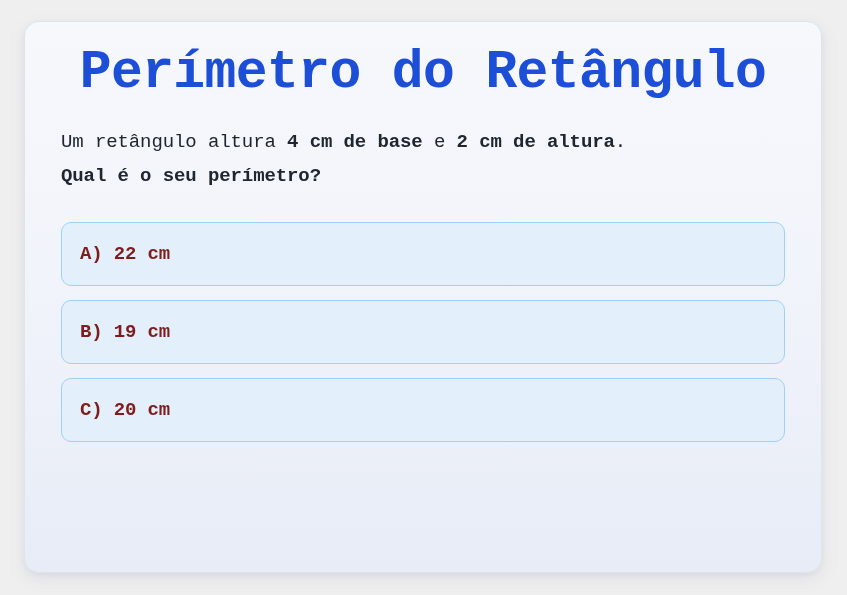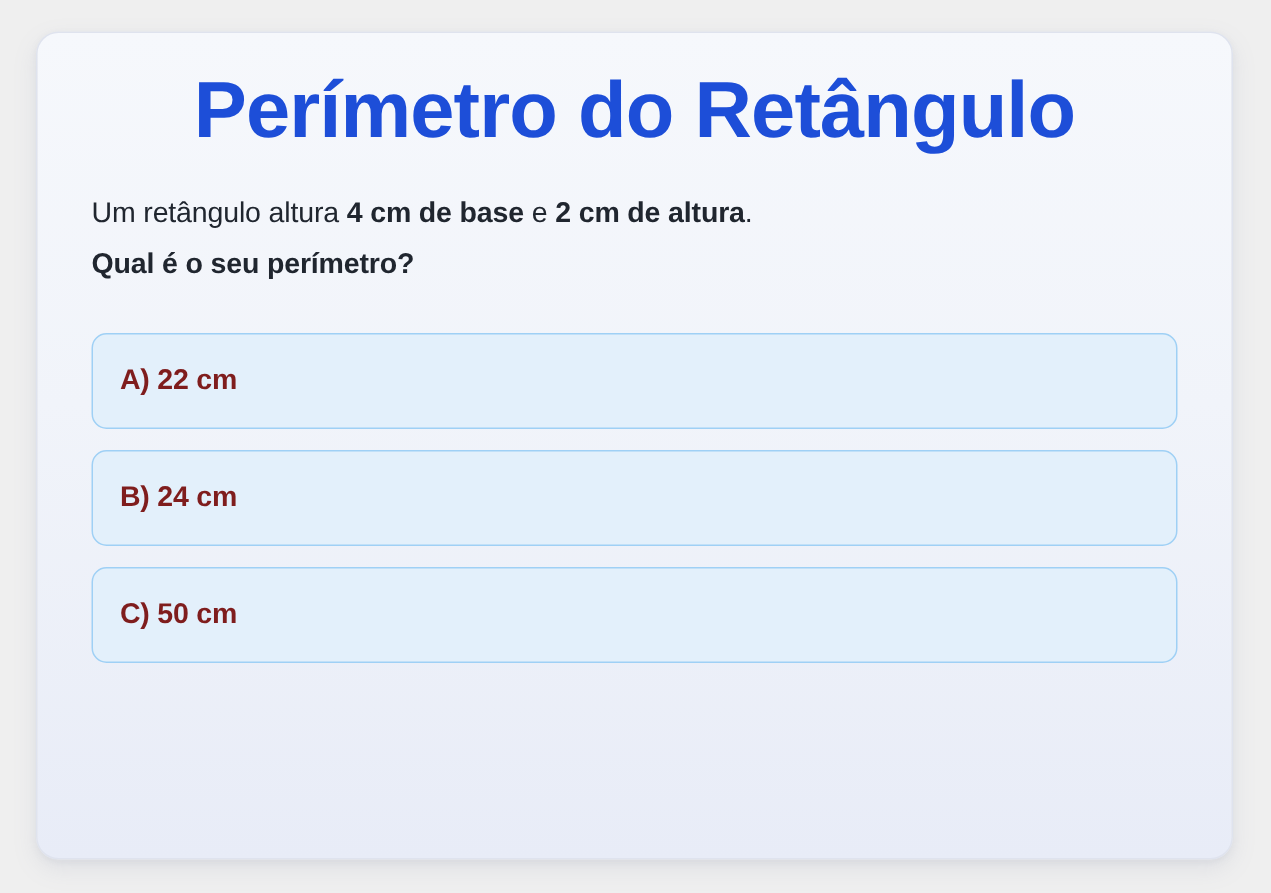--- a/index.html
+++ b/index.html
@@ -31,20 +31,21 @@
     border-radius: 15px;
     border: 1px solid #dfe3ee;
     background: linear-gradient(180deg, #f6f8fc 0%, #f1f4fa 45%, #e8ecf7 100%);
     box-shadow: 0 6px 16px rgba(120, 130, 160, 0.13),
                 0 2px 5px rgba(120, 130, 160, 0.09);
     overflow: hidden;
   }
 
   .card-inner {
     padding: 22px 36px 0 36px;
+    font-family: Liberation Mono, monospace;
   }
 
   
   .quiz-title {
     margin: 0;
     padding: 0;
     text-align: center;
     font-size: 53px;
     line-height: 1.12;
     font-weight: 700;
@@ -109,23 +110,23 @@
       <div class="question-block">
         <div class="question-line"><span>Um retângulo altura </span><b>4 cm de base</b><span> e </span><b>2 cm de altura</b><span>.</span></div>
         <div class="question-line bold-line">Qual é o seu perímetro?</div>
       </div>
 
       <div class="options-list">
         <div class="option-row">
           <span class="option-label">A) 22 cm</span>
         </div>
         <div class="option-row">
-          <span class="option-label">B) 24 cm</span>
+          <span class="option-label">B) 19 cm</span>
         </div>
         <div class="option-row">
-          <span class="option-label">C) 50 cm</span>
+          <span class="option-label">C) 20 cm</span>
         </div>
       </div>
 
     </div>
   </div>
 
 </div>
 
 </body></html>

